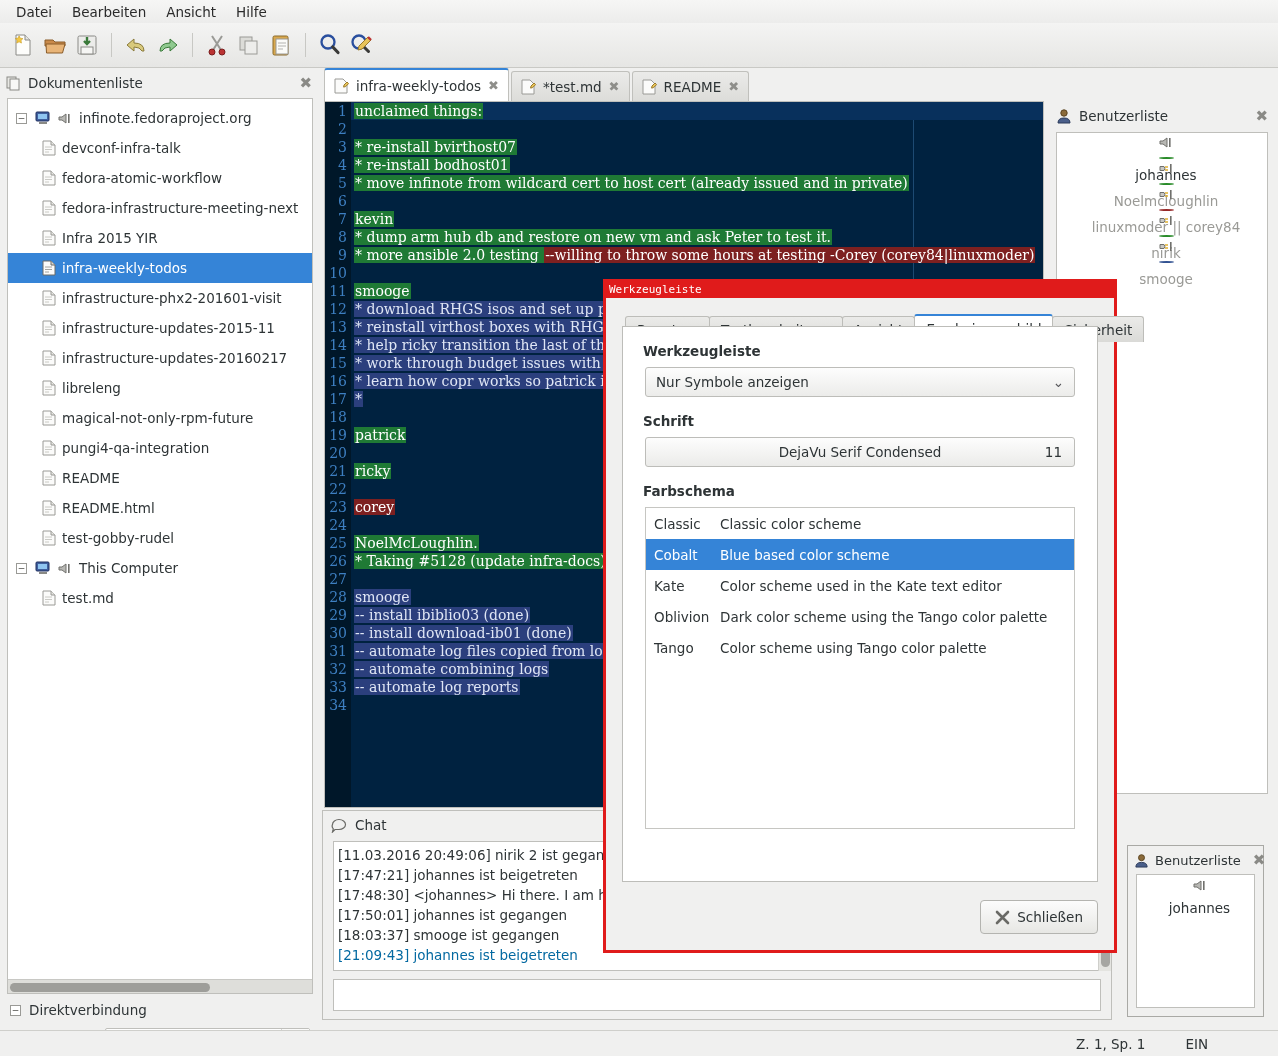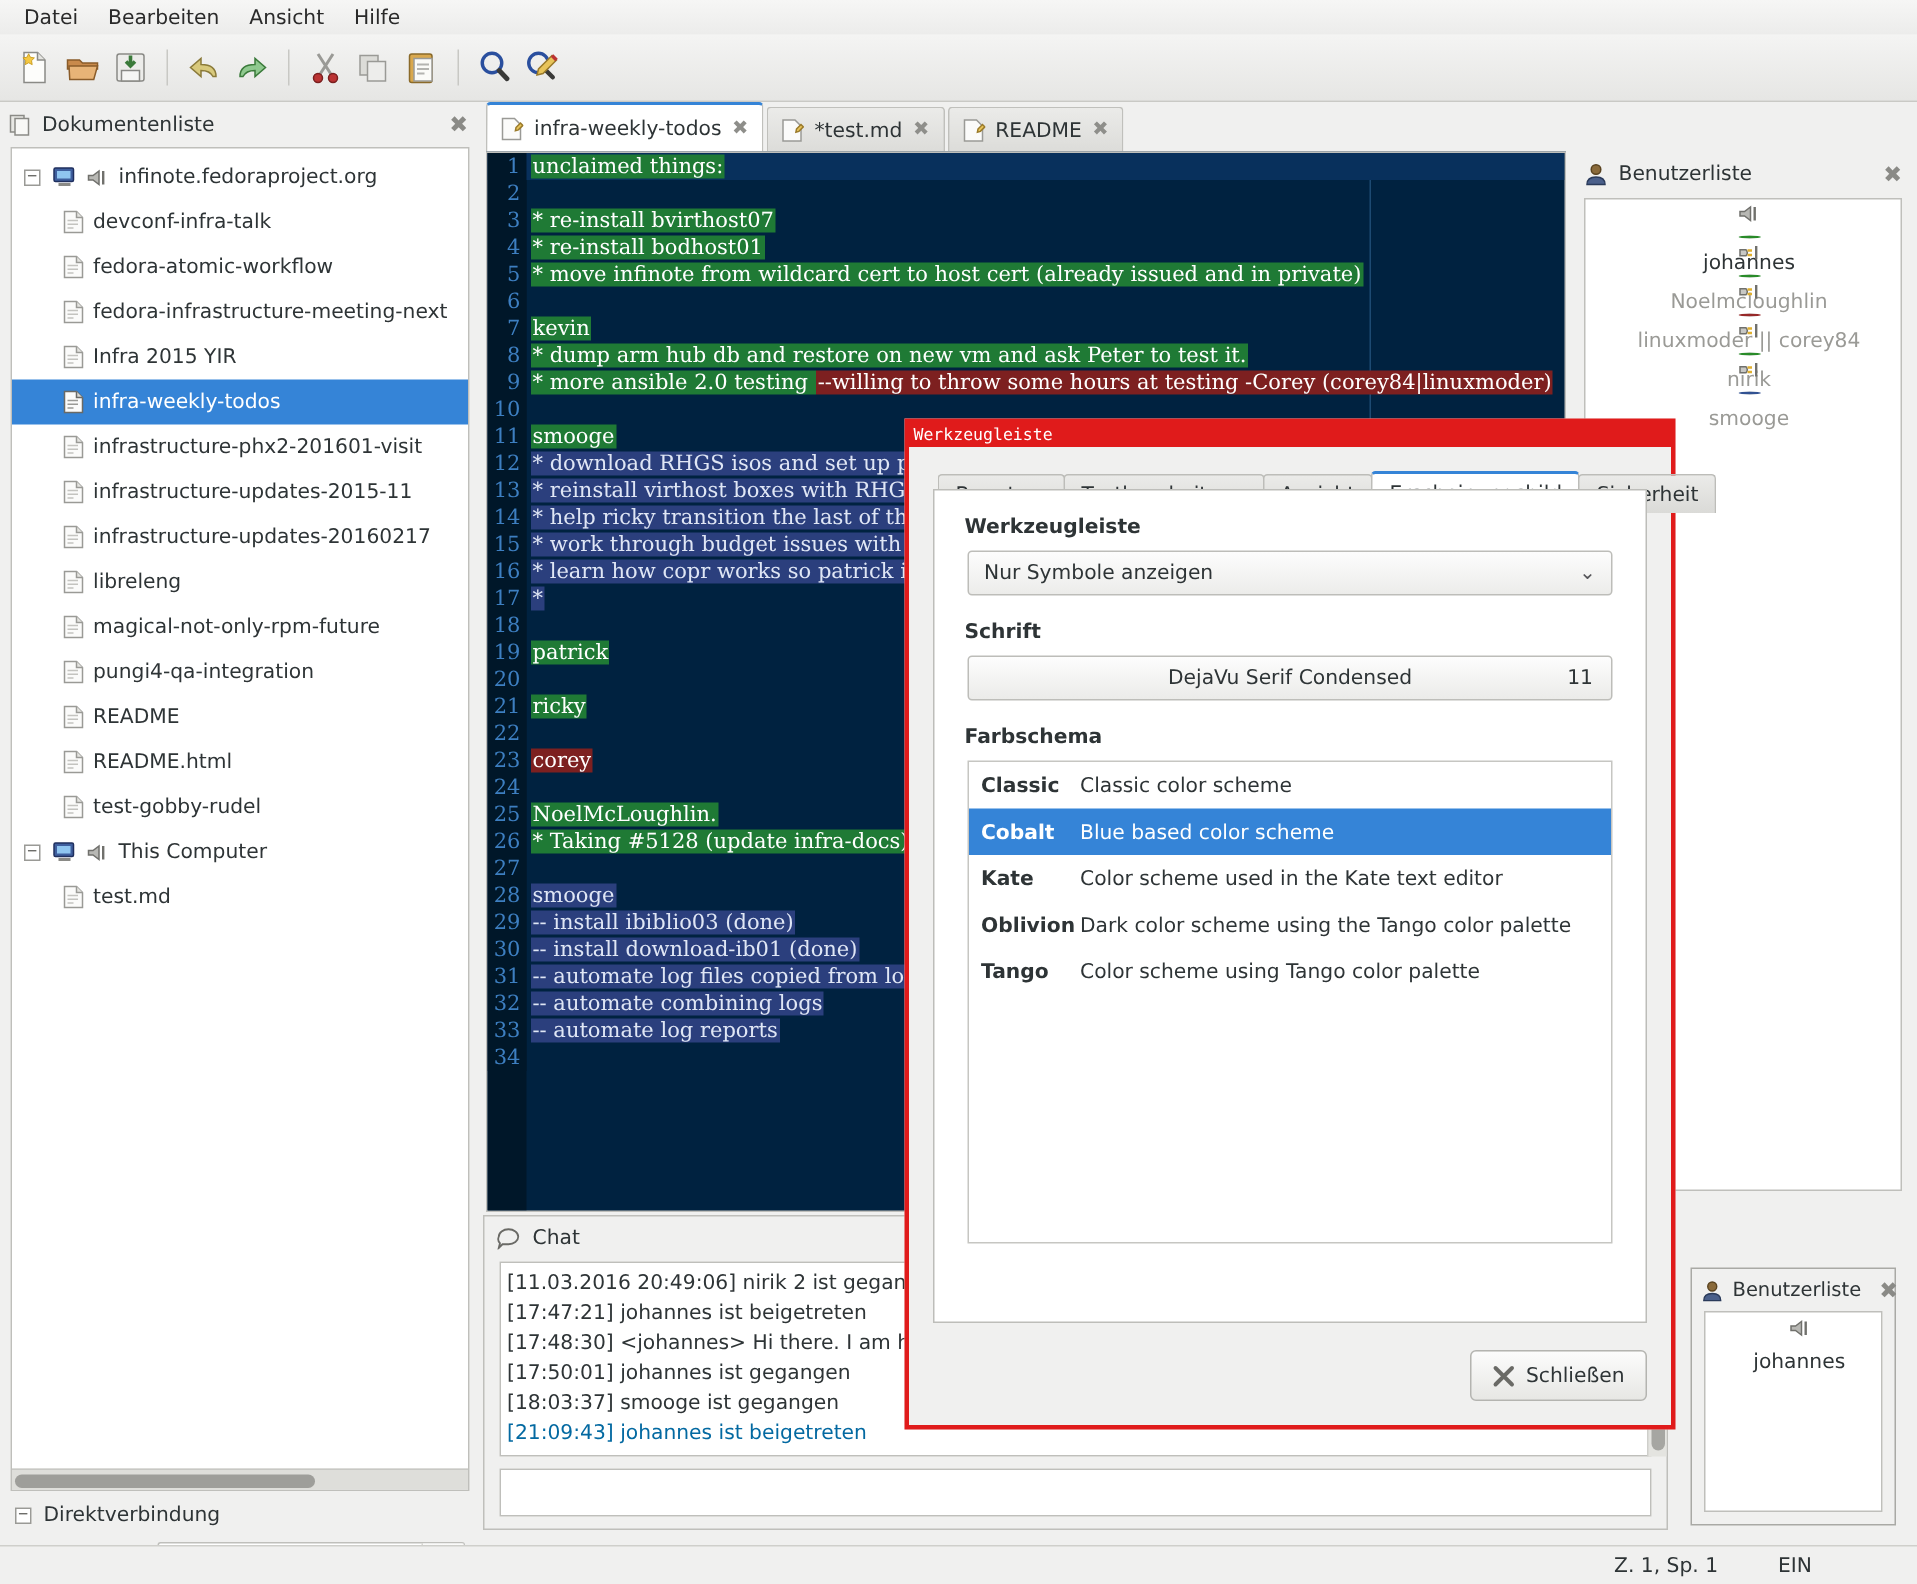--- a/index.html
+++ b/index.html
@@ -215,21 +215,21 @@
     height:30px; border:1px solid #bdbdb9; border-radius:3px;
     background:linear-gradient(to bottom,#fdfdfd,#ebebe9);
     display:flex; align-items:center; justify-content:center; position:relative;
     font-size:13.5px; margin: 0 4px 16px 4px;
   }
   .font-box .size { position:absolute; right:12px; }
   .scheme-list {
     border:1px solid #c6c6c2; margin: 0 4px; height: 322px; background:#fff;
   }
   .srow { display:flex; align-items:center; height:31px; font-size:13.5px; }
-  .srow .nm { width:68px; font-weight:bold; padding-left:8px; }
+  .srow .nm { width:68px; font-weight:normal; padding-left:8px; }
   .srow .ds { padding-left:6px; }
   .srow.sel { background:#3584d7; color:#fff; }
   .dlg-foot { position:absolute; right:16px; bottom:16px; }
   .btn {
     display:flex; align-items:center; gap:7px; height:34px; padding:0 14px;
     background:linear-gradient(to bottom,#fcfcfc,#e7e7e4);
     border:1px solid #b4b4b0; border-radius:4px; font-size:13.5px;
   }
 
   

